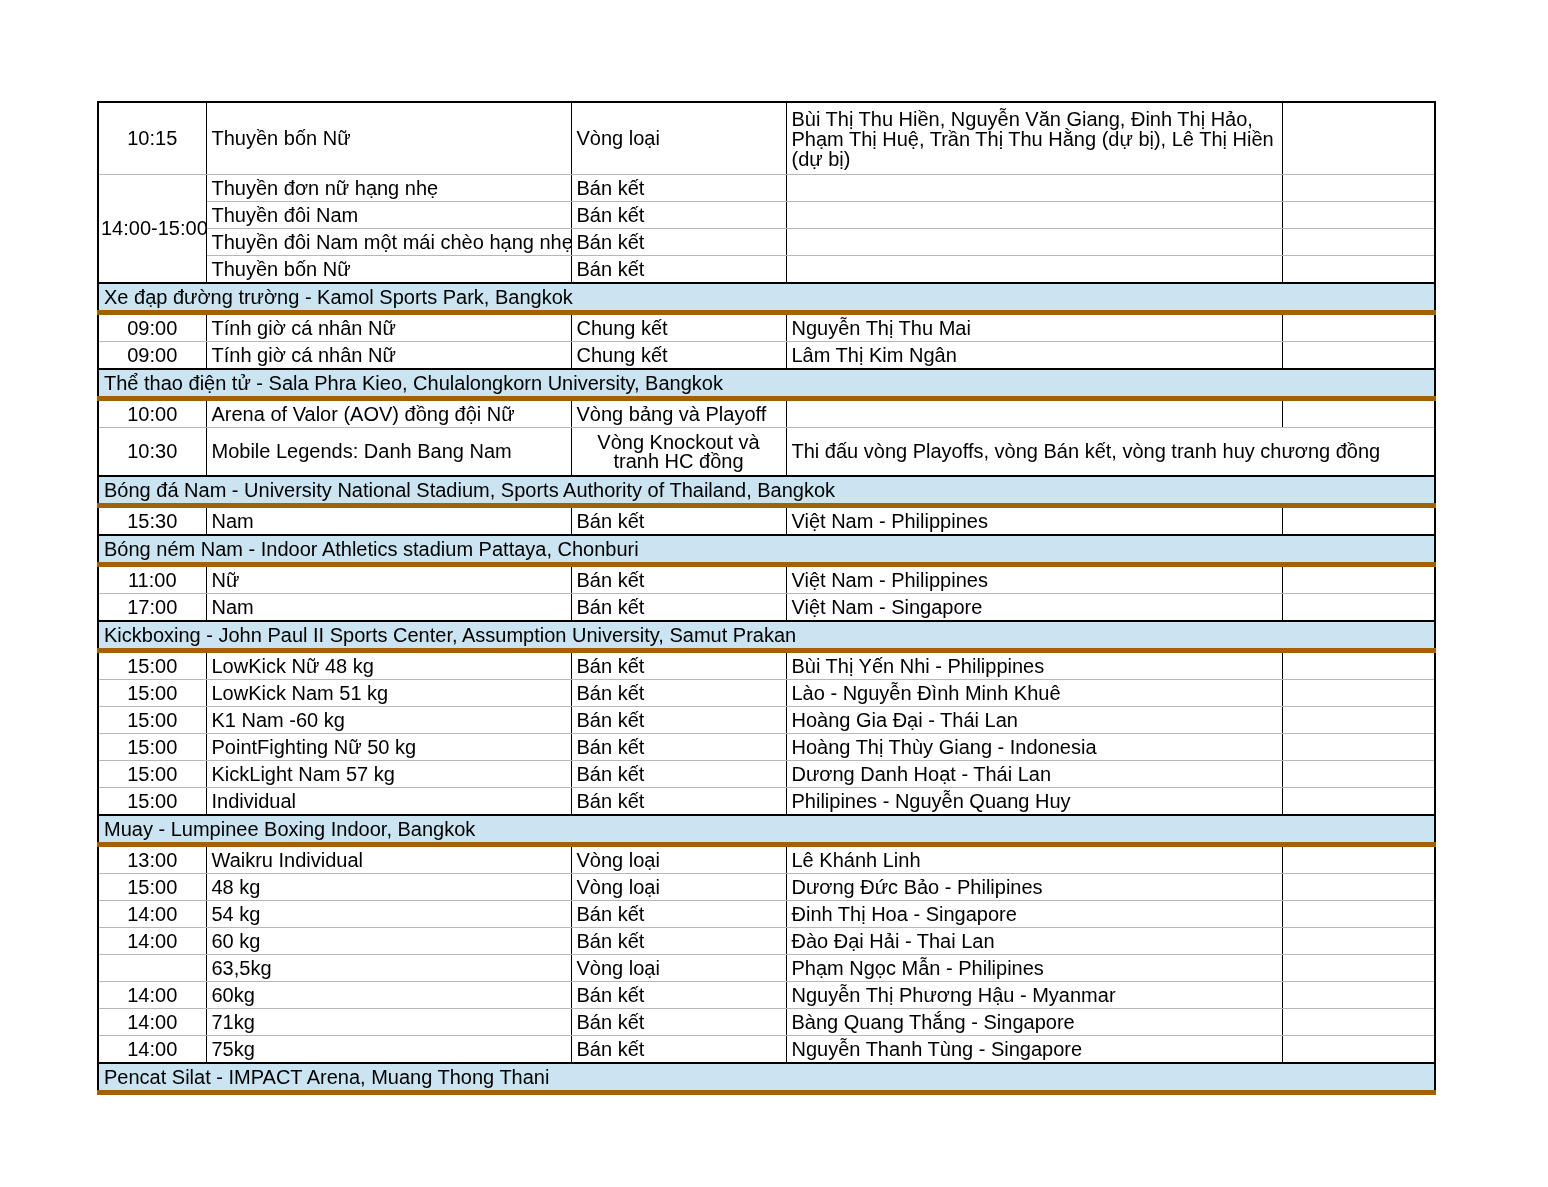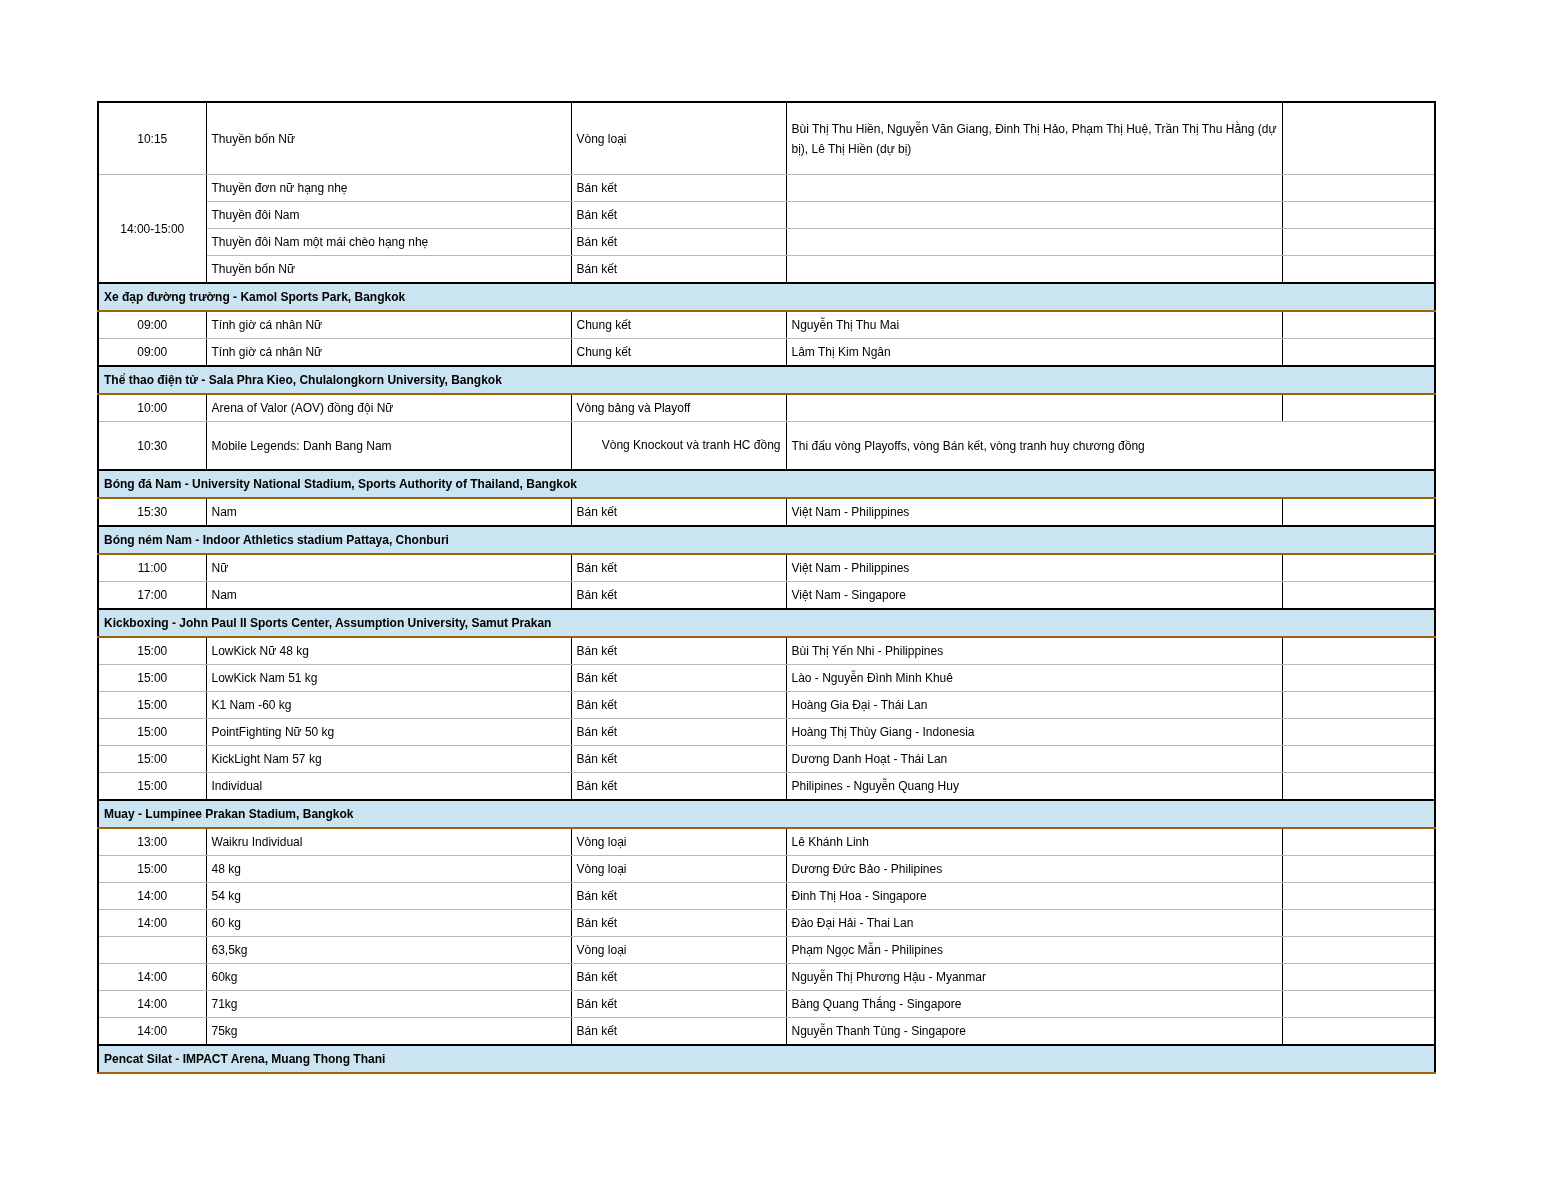--- a/index.html
+++ b/index.html
@@ -13,21 +13,21 @@
   .sheet {
     position: absolute;
     left: 97px;
     top: 101px;
   }
   table.schedule {
     border-collapse: collapse;
     table-layout: fixed;
     width: 1337px;
     font-family: "Liberation Sans", sans-serif;
-    font-size: 12px;
+    font-size: 20px;
     color: #000000;
     border: 2px solid #000000;
   }
   td {
     border-left: 1px solid #000000;
     border-right: 1px solid #000000;
     border-top: 1px solid #b7b7b7;
     border-bottom: 1px solid #b7b7b7;
     height: 26px;
     padding: 0 5px;
@@ -42,27 +42,27 @@
   .c-blank { }
   tr.r-tall td { height: 71px; }
   tr.r-mid  td { height: 47px; }
   .wrap {
     white-space: normal;
     line-height: 20px;
   }
   .wrap-center {
     white-space: normal;
     line-height: 19px;
-    text-align: right;
+    text-align: center;
   }
   tr.section td {
     background: #cbe4f2;
     border-top: 2px solid #000000;
-    border-bottom: 2px solid #a16207;
-    font-weight: bold;
+    border-bottom: 5px solid #a16207;
+    font-weight: normal;
     text-align: left;
   }
 </style>
 </head>
 <body>
 
 <div class="sheet">
 <table class="schedule">
   <colgroup>
     <col style="width:108px">
@@ -203,21 +203,21 @@
       <td class="c-blank"></td>
     </tr>
     <tr>
       <td class="c-time">15:00</td>
       <td class="c-event">Individual</td>
       <td class="c-round">Bán kết</td>
       <td class="c-detail">Philipines - Nguyễn Quang Huy</td>
       <td class="c-blank"></td>
     </tr>
     <tr class="section">
-      <td colspan="5">Muay - Lumpinee Prakan Stadium, Bangkok</td>
+      <td colspan="5">Muay - Lumpinee Boxing Indoor, Bangkok</td>
     </tr>
     <tr>
       <td class="c-time">13:00</td>
       <td class="c-event">Waikru Individual</td>
       <td class="c-round">Vòng loại</td>
       <td class="c-detail">Lê Khánh Linh</td>
       <td class="c-blank"></td>
     </tr>
     <tr>
       <td class="c-time">15:00</td>

